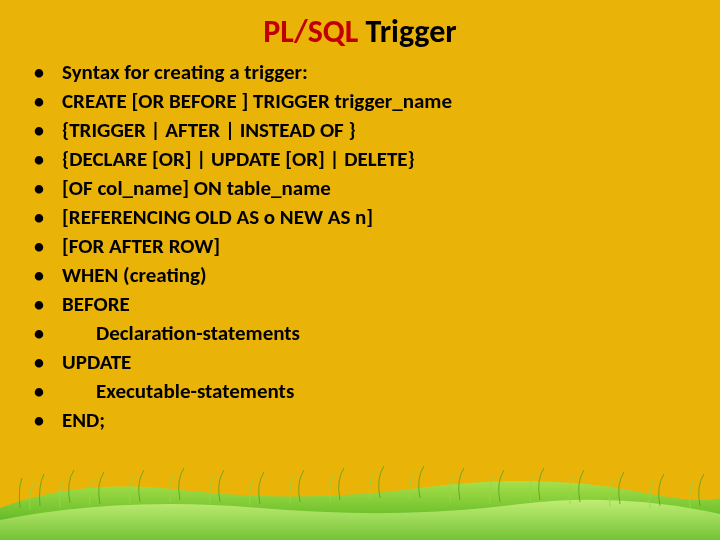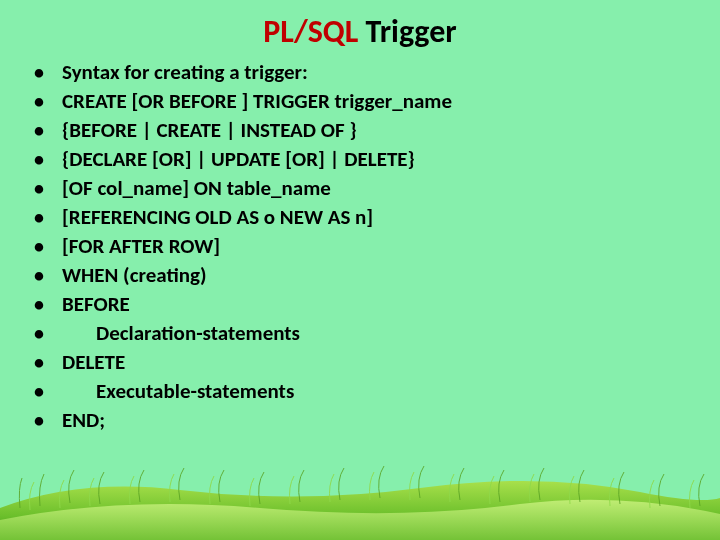--- a/index.html
+++ b/index.html
@@ -9,21 +9,21 @@
     height: 540px;
     overflow: hidden;
     font-family: Calibri, "Segoe UI", Arial, sans-serif;
     background: #ffffff;
     position: relative;
   }
   .slide {
     width: 720px;
     height: 540px;
     position: relative;
-    background: #86efac;
+    background: #eab308;
   }
   .title {
     position: absolute;
     top: 12px;
     left: 0;
     width: 720px;
     text-align: center;
     font-size: 32px;
     font-weight: 700;
     color: #000;
@@ -86,21 +86,21 @@
       <div class="bullet-row">
         <div class="bullet-dot">•</div>
         <div class="bullet-text">Syntax for creating a trigger:</div>
       </div>
       <div class="bullet-row">
         <div class="bullet-dot">•</div>
         <div class="bullet-text">CREATE [OR BEFORE ] TRIGGER trigger_name</div>
       </div>
       <div class="bullet-row">
         <div class="bullet-dot">•</div>
-        <div class="bullet-text">{BEFORE | CREATE | INSTEAD OF }</div>
+        <div class="bullet-text">{TRIGGER | AFTER | INSTEAD OF }</div>
       </div>
       <div class="bullet-row">
         <div class="bullet-dot">•</div>
         <div class="bullet-text">{DECLARE [OR] | UPDATE [OR] | DELETE}</div>
       </div>
       <div class="bullet-row">
         <div class="bullet-dot">•</div>
         <div class="bullet-text">[OF col_name] ON table_name</div>
       </div>
       <div class="bullet-row">
@@ -118,21 +118,21 @@
       <div class="bullet-row">
         <div class="bullet-dot">•</div>
         <div class="bullet-text">BEFORE</div>
       </div>
       <div class="bullet-row">
         <div class="bullet-dot">•</div>
         <div class="bullet-text indent">Declaration-statements</div>
       </div>
       <div class="bullet-row">
         <div class="bullet-dot">•</div>
-        <div class="bullet-text">DELETE</div>
+        <div class="bullet-text">UPDATE</div>
       </div>
       <div class="bullet-row">
         <div class="bullet-dot">•</div>
         <div class="bullet-text indent">Executable-statements</div>
       </div>
       <div class="bullet-row">
         <div class="bullet-dot">•</div>
         <div class="bullet-text">END;</div>
       </div>
     </div>

